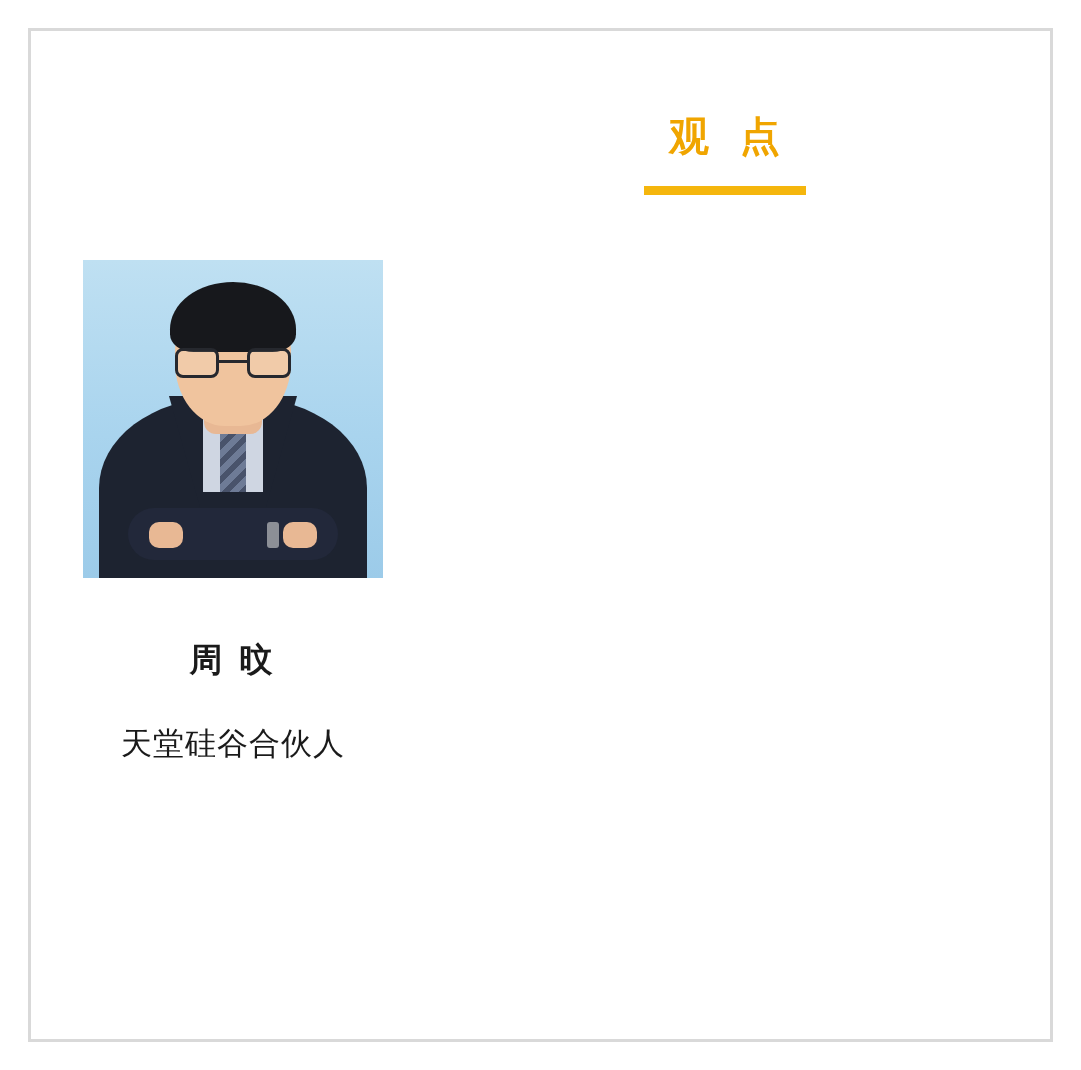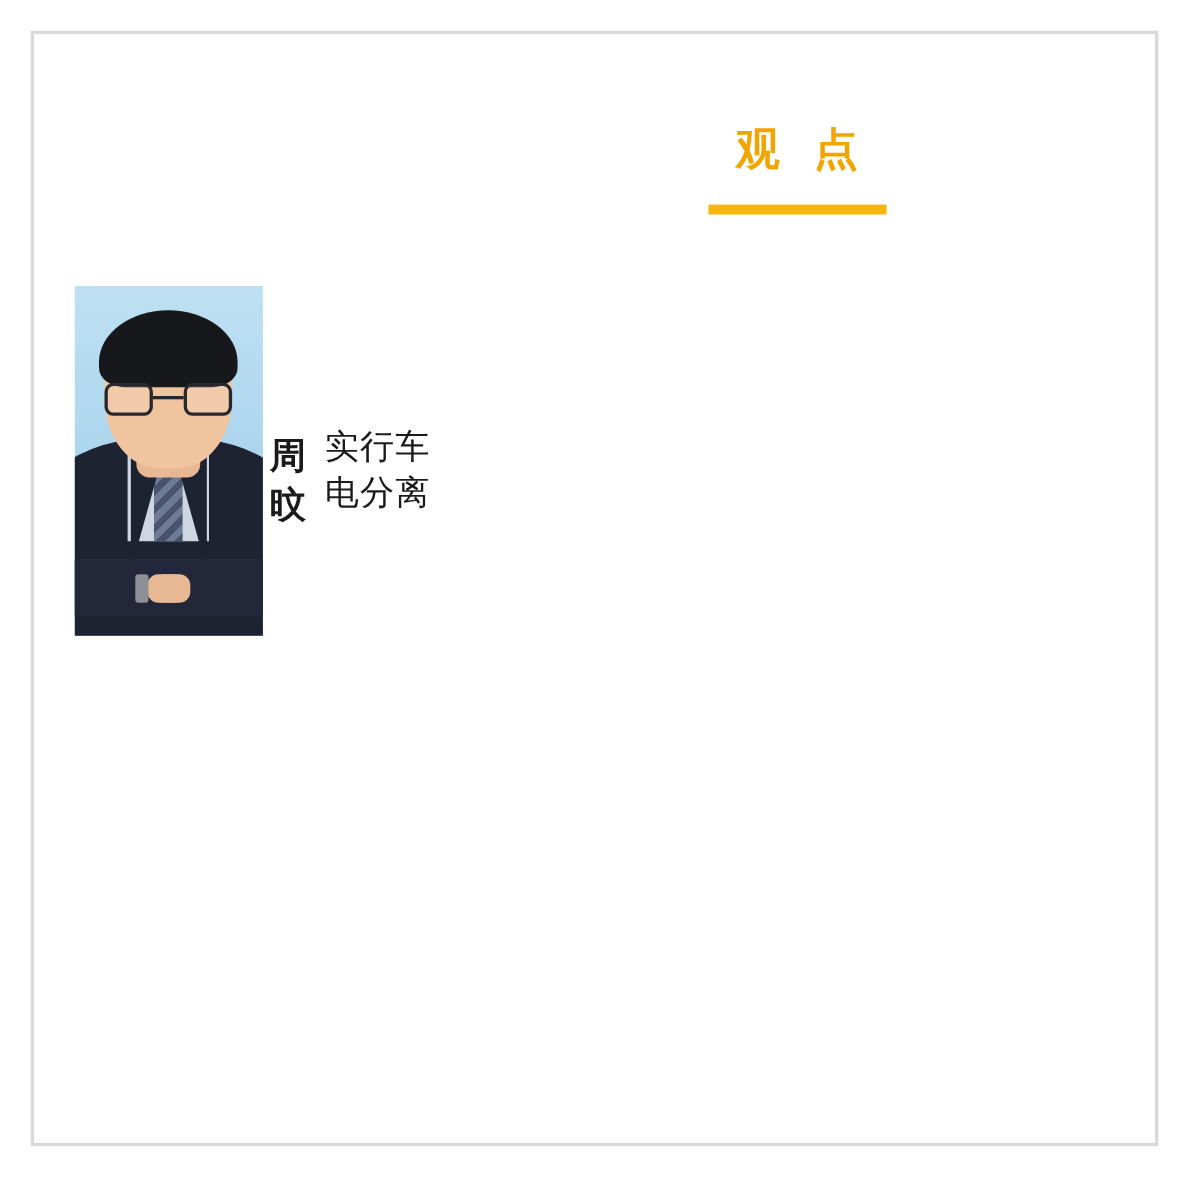--- a/index.html
+++ b/index.html
@@ -42,22 +42,24 @@
     height: 100%;
     box-sizing: border-box;
     padding: 34px 40px 34px 40px;
   }
 
   
   .left-col {
     width: 330px;
     flex: 0 0 330px;
     display: flex;
+    flex-direction: column;
     align-items: center;
     padding-top: 198px;
+    gap: 24px;
   }
 
   .portrait {
     width: 300px;
     height: 318px;
     position: relative;
     overflow: hidden;
     background: linear-gradient(180deg, #bfe0f2 0%, #a9d4ee 55%, #9ccbe9 100%);
   }
 
@@ -280,21 +282,21 @@
           <div class="bridge"></div>
           <div class="lens r"></div>
         </div>
         <div class="p-arms"></div>
         <div class="p-hand l"></div>
         <div class="p-hand r"></div>
         <div class="p-watch"></div>
       </div>
 
       <div class="person-name">周 旼</div>
-      <div class="person-title">实行车电分离</div>
+      <div class="person-title">天堂硅谷合伙人</div>
     </div>
 
     <div class="right-col">
       <div class="heading-wrap">
         <div class="heading">观 点</div>
         <div class="heading-rule" style="background: rgb(245, 182, 13);"></div>
       </div>
 
     </div>
 

